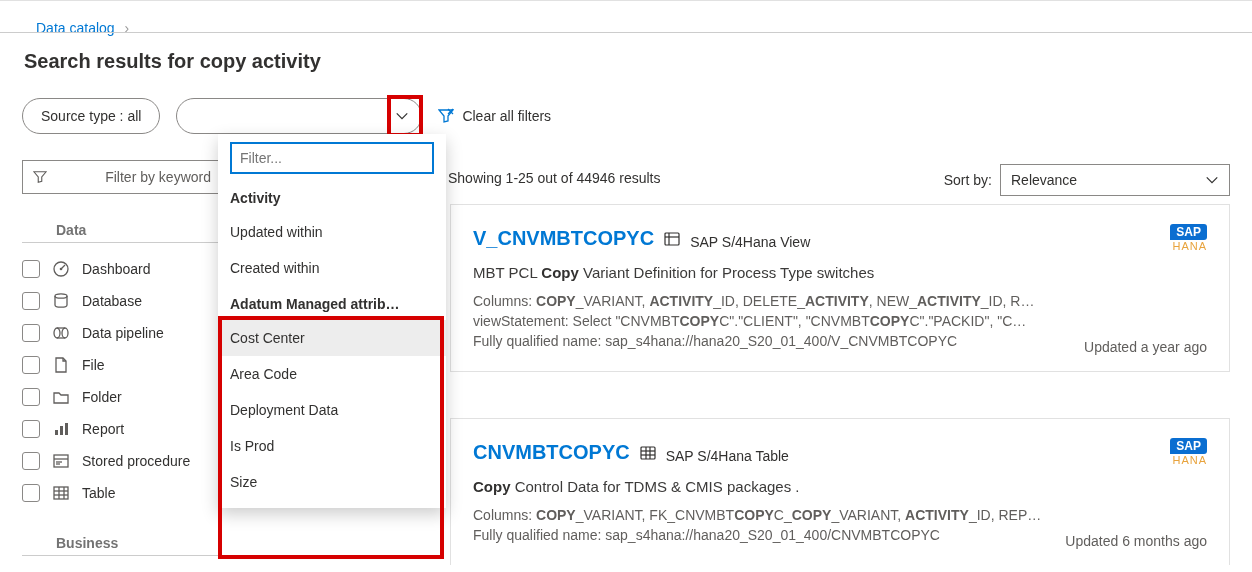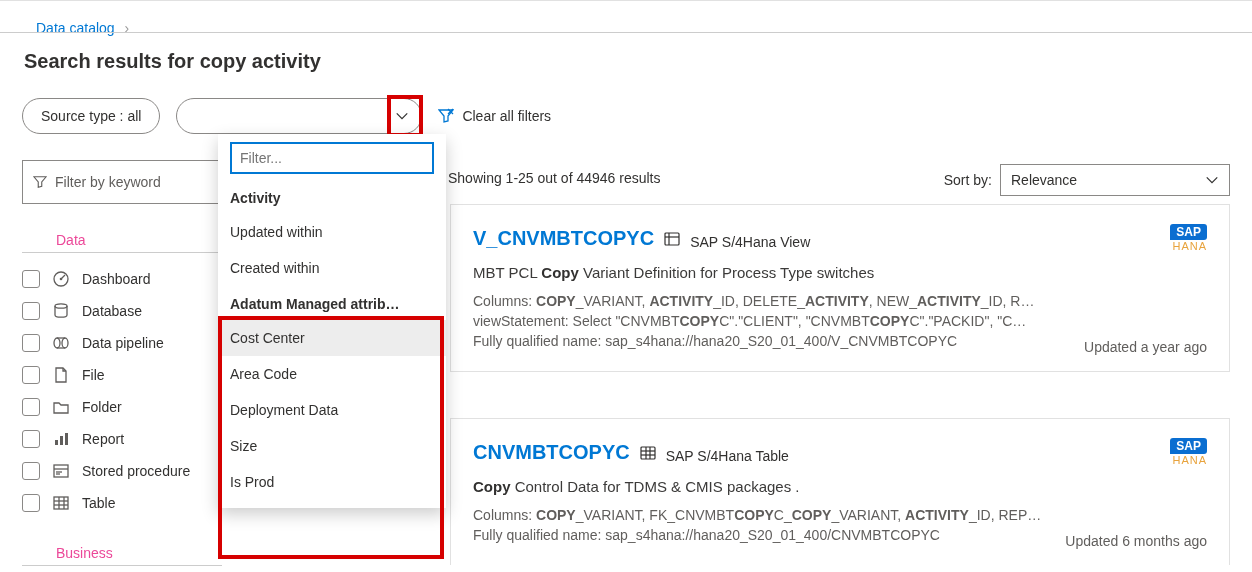--- a/index.html
+++ b/index.html
@@ -26,24 +26,24 @@
 .dropdown { position: absolute; left: 218px; top: 134px; width: 228px; background: #fff; box-shadow: 0 6px 16px rgba(0,0,0,0.2); z-index: 50; padding-bottom: 8px; }
 .dd-filter { margin: 8px 12px 6px; border: 2px solid #0078d4; height: 32px; display: flex; align-items: center; padding: 0 8px; }
 .dd-filter input { border: none; outline: none; width: 100%; font-size: 14px; }
 .dd-heading { padding: 10px 12px 8px; font-weight: 600; }
 .dd-item { padding: 10px 12px; cursor: pointer; }
 .dd-item.highlighted { background: #ededed; }
 .red-box2 { position: absolute; left: 0px; top: 182px; width: 226px; height: 243px; border: 4px solid #d60000; pointer-events: none; }
 
 
 .sidebar { position: absolute; left: 22px; top: 160px; width: 200px; }
-.kw { border: 1px solid #8a8886; height: 44px; display: flex; align-items: center; padding: 0 10px; gap: 8px; color: #605e5c; }
+.kw { border: 1px solid #8a8886; height: 34px; display: flex; align-items: center; padding: 0 10px; gap: 8px; color: #605e5c; justify-content: space-between; }
 .kw svg { color: #605e5c; flex: 0 0 auto; }
 .kw span { color: #605e5c; }
-.section-title { font-weight: 400; margin: 28px 0 4px 2px; color: #ec4899; padding-left: 32px; }
+.section-title { font-weight: 700; margin: 28px 0 4px 2px; color: #737373; padding-left: 32px; }
 .section-underline { border-bottom: 1px solid #ccc; margin-bottom: 10px; }
 .facet-item { display: flex; align-items: center; gap: 12px; height: 32px; cursor: pointer; }
 .cbx { width: 18px; height: 18px; border: 1px solid #8a8886; border-radius: 3px; flex: 0 0 auto; }
 .facet-icon { width: 18px; display: inline-flex; justify-content: center; color: #605e5c; }
 
 
 .results-head { position: absolute; left: 448px; top: 170px; }
 .sortby { position: absolute; right: 22px; top: 164px; display: flex; align-items: center; gap: 8px; }
 .sort-select { border: 1px solid #8a8886; height: 32px; width: 230px; display: flex; align-items: center; justify-content: space-between; padding: 0 10px; cursor: pointer; }
 
@@ -101,22 +101,22 @@
   <div class="dd-filter">
     <input type="text" placeholder="Filter..." style="">
   </div>
   <div class="dd-heading">Activity</div>
   <div class="dd-item">Updated within</div>
   <div class="dd-item">Created within</div>
   <div class="dd-heading">Adatum Managed attrib…</div>
   <div class="dd-item highlighted">Cost Center</div>
   <div class="dd-item">Area Code</div>
   <div class="dd-item">Deployment Data</div>
+  <div class="dd-item">Is Prod</div>
   <div class="dd-item">Size</div>
-  <div class="dd-item">Is Prod</div>
   <div class="red-box2"></div>
 </div>
 
 <div class="sidebar">
   <div class="kw">
     <svg width="14" height="14" viewBox="0 0 16 16">
         <path d="M1 2 h14 l-5 6 v5 l-4 1 v-6 z" fill="none" stroke="#605e5c" stroke-width="1.3"></path>
       </svg>
     <span>Filter by keyword</span>
   </div>

